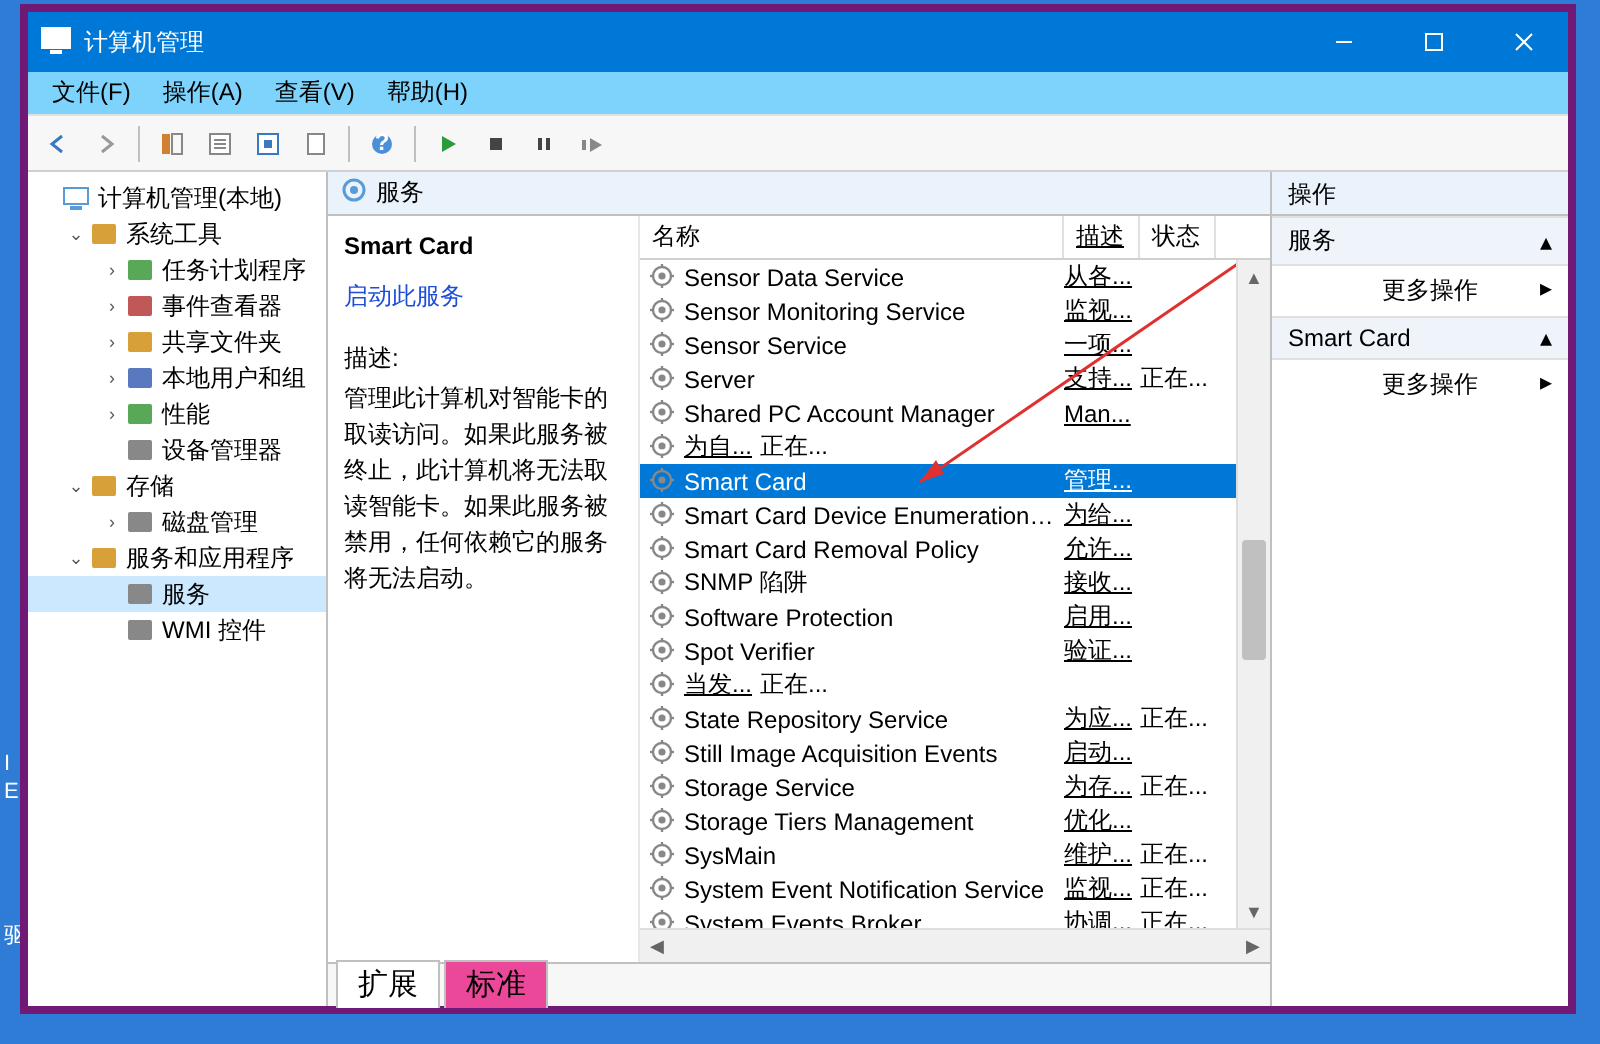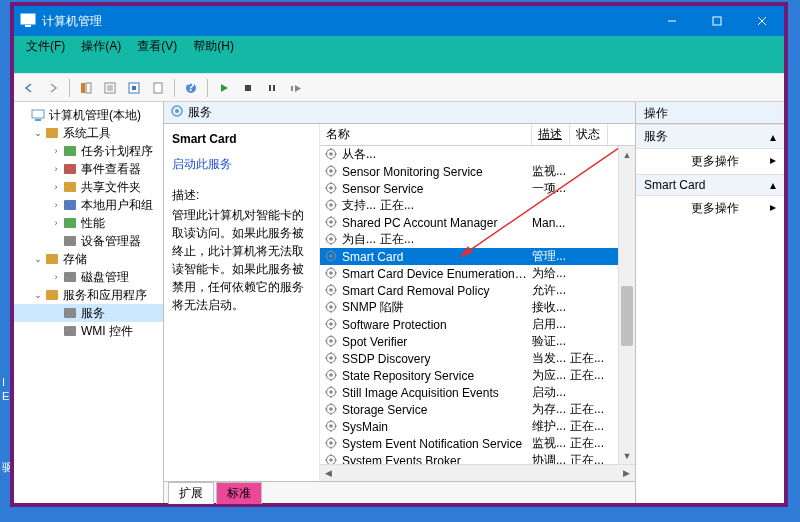--- a/index.html
+++ b/index.html
@@ -3,21 +3,21 @@
 <meta charset="utf-8">
 <style>
 * { margin: 0; padding: 0; box-sizing: border-box; font-family: "Microsoft YaHei", "Segoe UI", sans-serif; font-size: 12px; }
 body { background: #2e7cd6; width: 800px; height: 522px; overflow: hidden; position: relative; }
 .window { position: absolute; top: 2px; left: 10px; width: 778px; height: 505px; background: #fff; border: 4px solid #701a75; display: flex; flex-direction: column; }
 .titlebar { height: 30px; background: #0078d7; color: #fff; display: flex; align-items: center; padding: 0 0 0 6px; }
 .titlebar .icon { width: 16px; height: 16px; margin-right: 6px; }
 .titlebar .title { flex: 1; font-size: 12px; }
 .titlebar .winbtns { display: flex; height: 100%; }
 .titlebar .winbtn { width: 45px; height: 100%; display: flex; align-items: center; justify-content: center; color: #fff; }
-.menubar { height: 38px; background: #14b8a6; border-bottom: 1px solid #e0e0e0; display: flex; padding: 0 4px; }
+.menubar { height: 22px; background: #7dd3fc; border-bottom: 1px solid #e0e0e0; display: flex; padding: 0 4px; }
 .menubar .menu { padding: 2px 8px; cursor: default; }
 .toolbar { height: 28px; background: #f7f7f7; border-bottom: 1px solid #d0d0d0; display: flex; align-items: center; padding: 0 4px; gap: 2px; }
 .toolbar .tbtn { width: 22px; height: 22px; display: flex; align-items: center; justify-content: center; border: 1px solid transparent; }
 .toolbar .sep { width: 1px; height: 18px; background: #c0c0c0; margin: 0 3px; }
 .body { flex: 1; display: flex; min-height: 0; }
 .sidebar { width: 150px; border-right: 1px solid #c0c0c0; background: #fff; overflow: hidden; padding: 4px 0; }
 .tree { font-size: 12px; }
 .tree .node { display: flex; align-items: center; height: 18px; padding-left: 4px; cursor: default; white-space: nowrap; text-align: center; }
 .tree .expander { width: 12px; height: 12px; display: flex; align-items: center; justify-content: center; color: #555; font-size: 9px; }
 .tree .node .nicon { width: 16px; height: 16px; margin-right: 3px; flex-shrink: 0; }
@@ -38,25 +38,25 @@
 .col-name { width: 212px; }
 .col-desc { width: 38px; text-decoration: underline; }
 .col-stat { width: 38px; }
 .svc-rows { flex: 1; overflow: hidden; position: relative; }
 .svc-row { height: 17px; display: flex; align-items: center; cursor: default; }
 .svc-row.sel { background: #0078d7; color: #fff; }
 .svc-row.sel .cell { color: #fff; }
 .svc-row .gicon { width: 16px; height: 16px; margin: 0 2px 0 4px; flex-shrink: 0; }
 .svc-row .cell { overflow: hidden; white-space: nowrap; text-overflow: ellipsis; padding-right: 4px; }
 .cell-name { width: 190px; }
-.cell-desc { width: 38px; }
+.cell-desc { width: 38px; text-decoration: underline; }
 .cell-stat { width: 38px; }
 .arrow { position: absolute; pointer-events: none; }
 .tabs { height: 22px; border-top: 1px solid #c0c0c0; background: #f7f7f7; display: flex; align-items: flex-end; padding: 0 4px; }
-.tabs .tab { padding: 2px 10px; border: 1px solid #c0c0c0; border-bottom: none; background: #fff; margin-right: 2px; font-size: 12px; position: relative; top: 1px; }
+.tabs .tab { padding: 2px 10px; border: 1px solid #c0c0c0; border-bottom: none; background: #fff; margin-right: 2px; font-size: 15px; position: relative; top: 1px; }
 .tabs .tab.inactive { background: #ec4899; }
 .actions { width: 148px; background: #fff; display: flex; flex-direction: column; }
 .act-hdr { height: 22px; background: #eaf3fb; border-bottom: 1px solid #c0c0c0; padding: 3px 8px; font-weight: normal; }
 .act-title { background: #eef4f9; padding: 3px 8px; display: flex; justify-content: space-between; align-items: center; border-top: 1px solid #e0e0e0; border-bottom: 1px solid #e0e0e0; }
 .act-item { padding: 4px 8px 4px 24px; cursor: default; text-align: center; }
 .scrollbar-v { position: absolute; right: 0; top: 0; bottom: 0; width: 17px; background: #f0f0f0; border-left: 1px solid #dedede; }
 .scrollbar-v .thumb { position: absolute; left: 2px; right: 2px; top: 140px; height: 60px; background: #c0c0c0; border-radius: 2px; }
 .scrollbar-v .arr { position: absolute; left: 0; right: 0; height: 17px; display: flex; align-items: center; justify-content: center; color: #666; font-size: 9px; }
 .scrollbar-v .arr.up { top: 0; }
 .scrollbar-v .arr.dn { bottom: 0; }
@@ -302,20 +302,21 @@
                 <span class="gicon"><svg width="14" height="14">
                     <circle cx="7" cy="7" r="4.5" fill="none" stroke="#888" stroke-width="1.2"></circle>
                     <circle cx="7" cy="7" r="1.8" fill="#888"></circle>
                     <g stroke="#888" stroke-width="1.2">
                       <line x1="7" y1="1" x2="7" y2="3"></line>
                       <line x1="7" y1="11" x2="7" y2="13"></line>
                       <line x1="1" y1="7" x2="3" y2="7"></line>
                       <line x1="11" y1="7" x2="13" y2="7"></line>
                     </g>
                   </svg></span>
+                <span class="cell cell-name">Sensor Data Service</span>
                 <span class="cell cell-desc">从各...</span>
                 <span class="cell cell-stat"></span>
               </div>
               <div class="svc-row">
                 <span class="gicon"><svg width="14" height="14">
                     <circle cx="7" cy="7" r="4.5" fill="none" stroke="#888" stroke-width="1.2"></circle>
                     <circle cx="7" cy="7" r="1.8" fill="#888"></circle>
                     <g stroke="#888" stroke-width="1.2">
                       <line x1="7" y1="1" x2="7" y2="3"></line>
                       <line x1="7" y1="11" x2="7" y2="13"></line>
@@ -346,20 +347,21 @@
                 <span class="gicon"><svg width="14" height="14">
                     <circle cx="7" cy="7" r="4.5" fill="none" stroke="#888" stroke-width="1.2"></circle>
                     <circle cx="7" cy="7" r="1.8" fill="#888"></circle>
                     <g stroke="#888" stroke-width="1.2">
                       <line x1="7" y1="1" x2="7" y2="3"></line>
                       <line x1="7" y1="11" x2="7" y2="13"></line>
                       <line x1="1" y1="7" x2="3" y2="7"></line>
                       <line x1="11" y1="7" x2="13" y2="7"></line>
                     </g>
                   </svg></span>
+                <span class="cell cell-name">Server</span>
                 <span class="cell cell-desc">支持...</span>
                 <span class="cell cell-stat">正在...</span>
               </div>
               <div class="svc-row">
                 <span class="gicon"><svg width="14" height="14">
                     <circle cx="7" cy="7" r="4.5" fill="none" stroke="#888" stroke-width="1.2"></circle>
                     <circle cx="7" cy="7" r="1.8" fill="#888"></circle>
                     <g stroke="#888" stroke-width="1.2">
                       <line x1="7" y1="1" x2="7" y2="3"></line>
                       <line x1="7" y1="11" x2="7" y2="13"></line>
@@ -479,21 +481,20 @@
                 <span class="gicon"><svg width="14" height="14">
                     <circle cx="7" cy="7" r="4.5" fill="none" stroke="#888" stroke-width="1.2"></circle>
                     <circle cx="7" cy="7" r="1.8" fill="#888"></circle>
                     <g stroke="#888" stroke-width="1.2">
                       <line x1="7" y1="1" x2="7" y2="3"></line>
                       <line x1="7" y1="11" x2="7" y2="13"></line>
                       <line x1="1" y1="7" x2="3" y2="7"></line>
                       <line x1="11" y1="7" x2="13" y2="7"></line>
                     </g>
                   </svg></span>
-                <span class="cell cell-name">SSDP Discovery</span>
                 <span class="cell cell-desc">当发...</span>
                 <span class="cell cell-stat">正在...</span>
               </div>
               <div class="svc-row">
                 <span class="gicon"><svg width="14" height="14">
                     <circle cx="7" cy="7" r="4.5" fill="none" stroke="#888" stroke-width="1.2"></circle>
                     <circle cx="7" cy="7" r="1.8" fill="#888"></circle>
                     <g stroke="#888" stroke-width="1.2">
                       <line x1="7" y1="1" x2="7" y2="3"></line>
                       <line x1="7" y1="11" x2="7" y2="13"></line>
@@ -527,20 +528,35 @@
                     <g stroke="#888" stroke-width="1.2">
                       <line x1="7" y1="1" x2="7" y2="3"></line>
                       <line x1="7" y1="11" x2="7" y2="13"></line>
                       <line x1="1" y1="7" x2="3" y2="7"></line>
                       <line x1="11" y1="7" x2="13" y2="7"></line>
                     </g>
                   </svg></span>
                 <span class="cell cell-name">Storage Service</span>
                 <span class="cell cell-desc">为存...</span>
                 <span class="cell cell-stat">正在...</span>
+              </div>
+              <div class="svc-row">
+                <span class="gicon"><svg width="14" height="14">
+                    <circle cx="7" cy="7" r="4.5" fill="none" stroke="#888" stroke-width="1.2"></circle>
+                    <circle cx="7" cy="7" r="1.8" fill="#888"></circle>
+                    <g stroke="#888" stroke-width="1.2">
+                      <line x1="7" y1="1" x2="7" y2="3"></line>
+                      <line x1="7" y1="11" x2="7" y2="13"></line>
+                      <line x1="1" y1="7" x2="3" y2="7"></line>
+                      <line x1="11" y1="7" x2="13" y2="7"></line>
+                    </g>
+                  </svg></span>
+                <span class="cell cell-name">Storage Tiers Management</span>
+                <span class="cell cell-desc">优化...</span>
+                <span class="cell cell-stat"></span>
               </div>
               <div class="svc-row">
                 <span class="gicon"><svg width="14" height="14">
                     <circle cx="7" cy="7" r="4.5" fill="none" stroke="#888" stroke-width="1.2"></circle>
                     <circle cx="7" cy="7" r="1.8" fill="#888"></circle>
                     <g stroke="#888" stroke-width="1.2">
                       <line x1="7" y1="1" x2="7" y2="3"></line>
                       <line x1="7" y1="11" x2="7" y2="13"></line>
                       <line x1="1" y1="7" x2="3" y2="7"></line>
                       <line x1="11" y1="7" x2="13" y2="7"></line>

